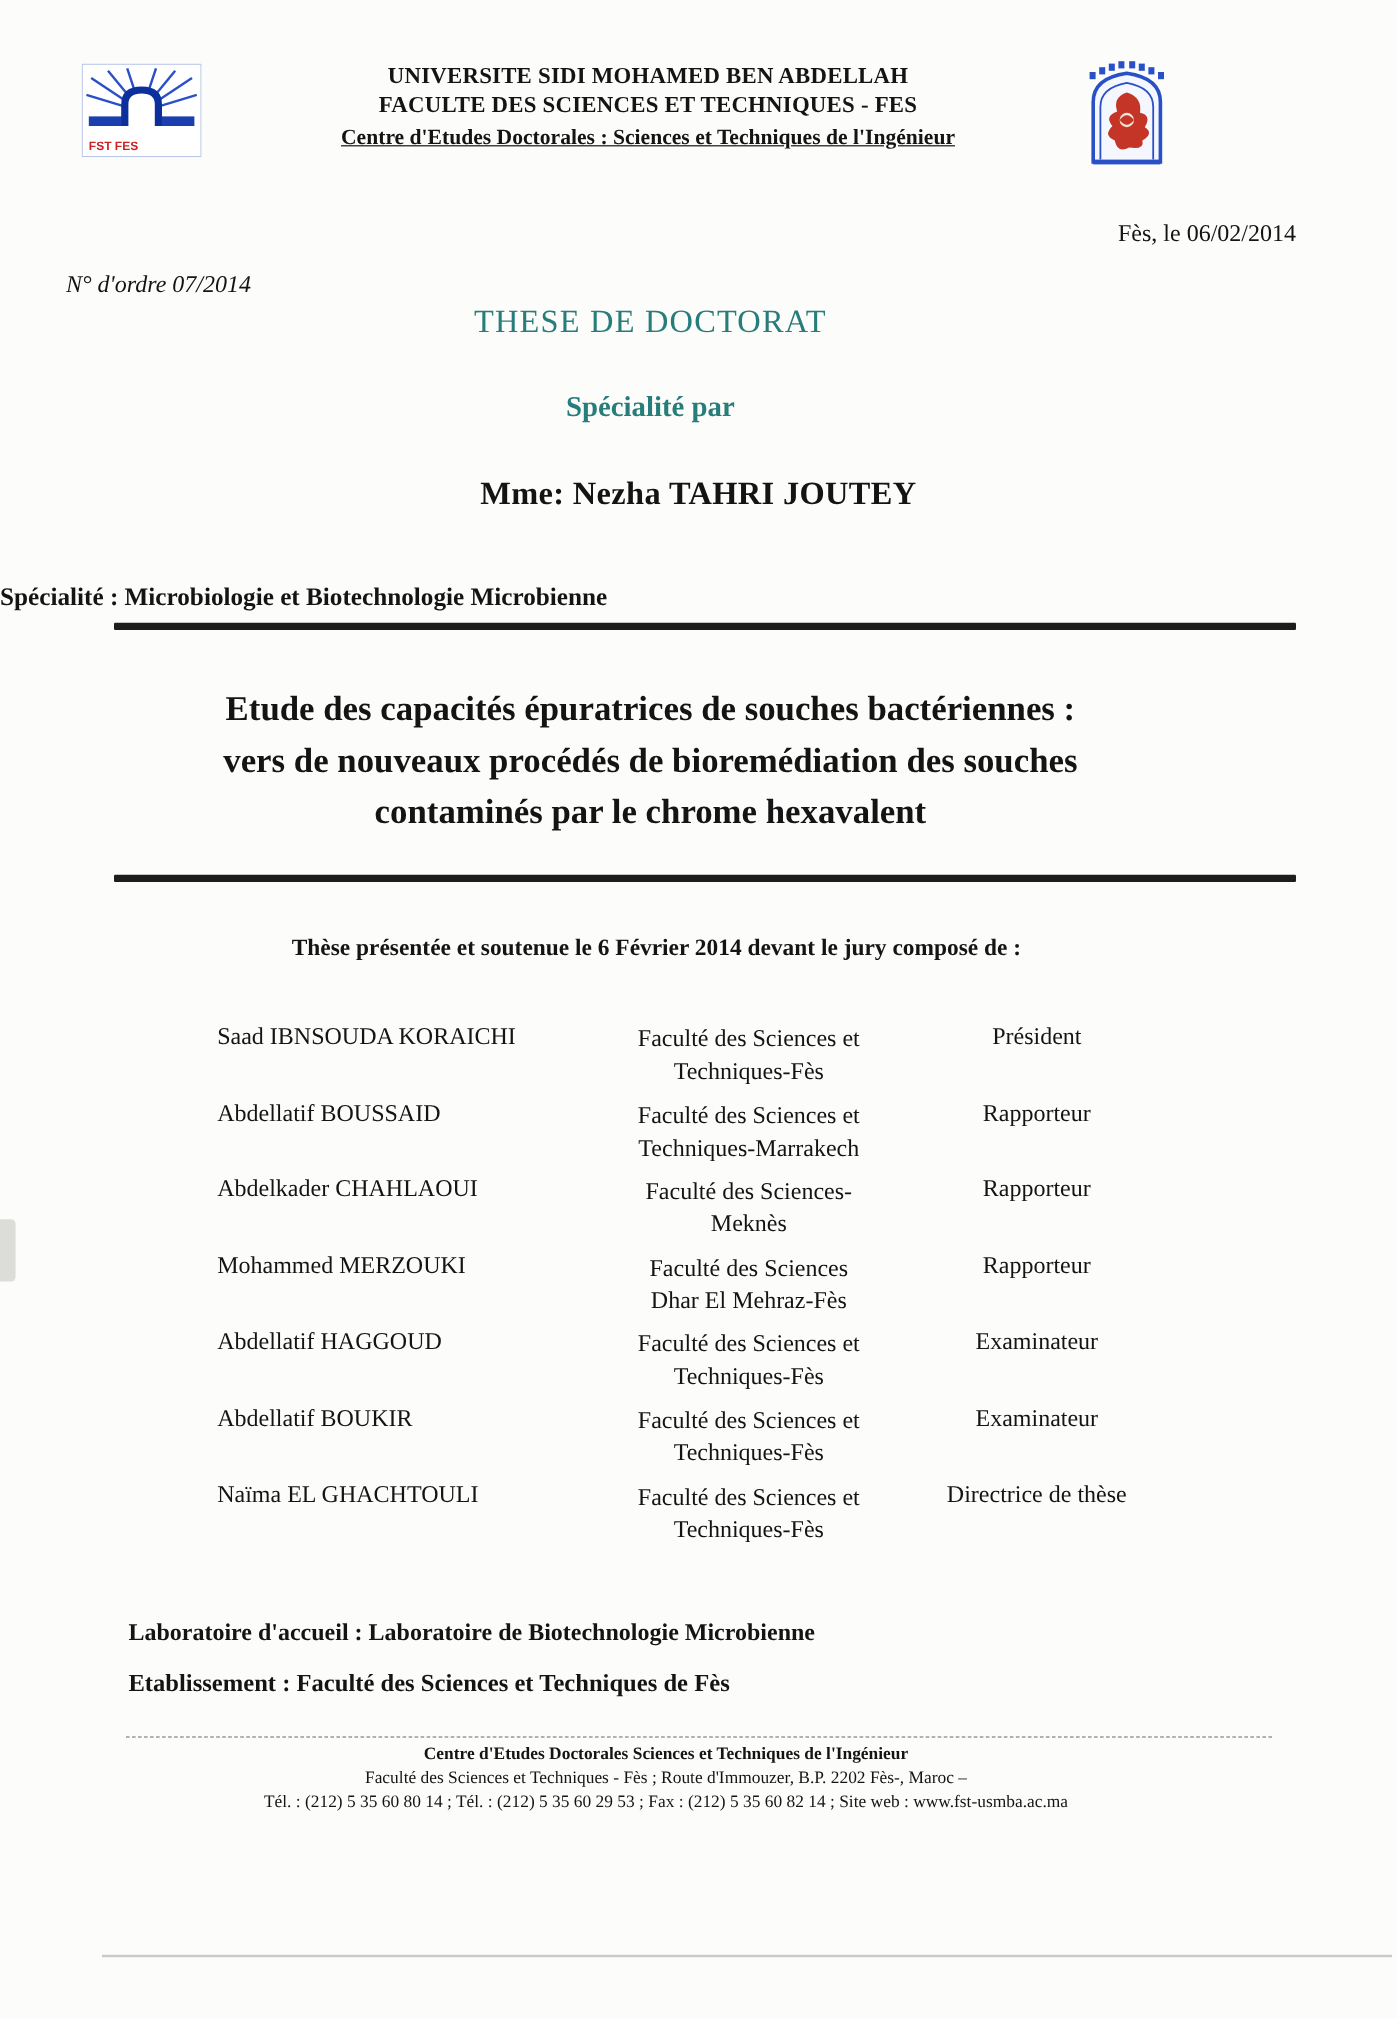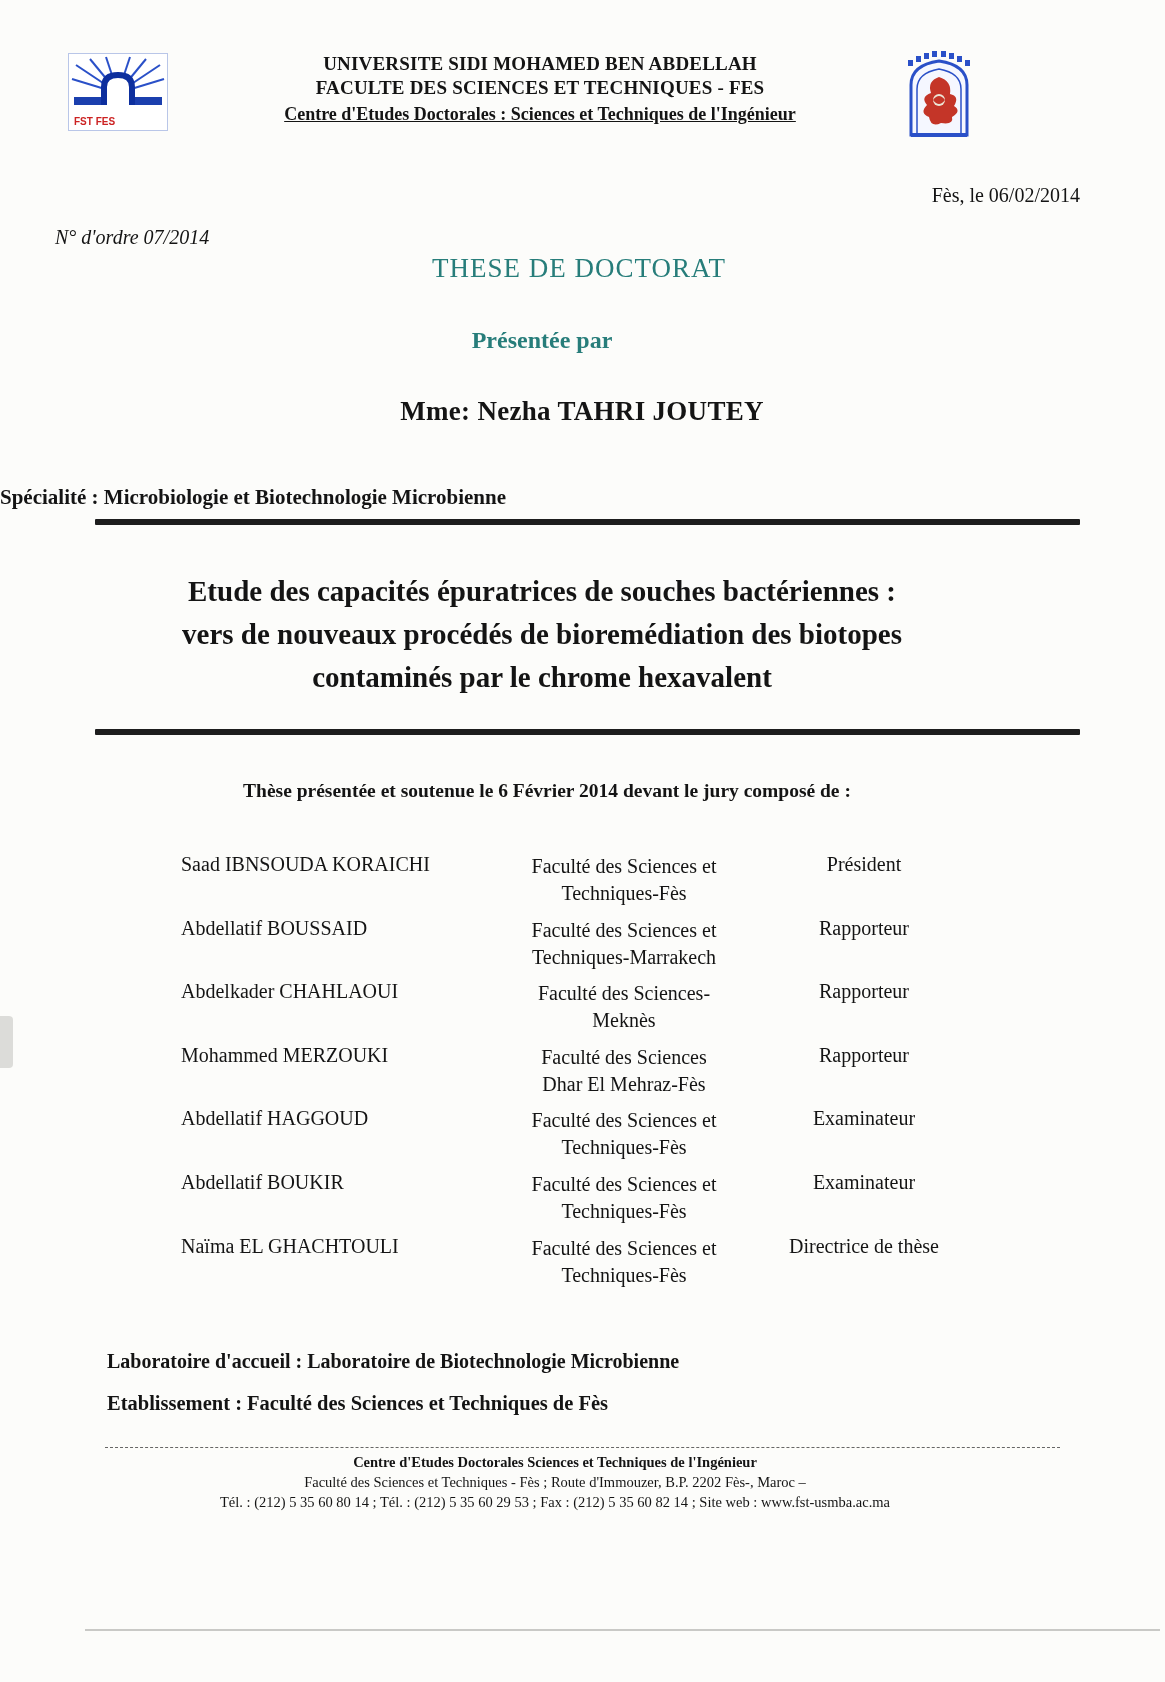--- a/index.html
+++ b/index.html
@@ -19,21 +19,21 @@
   .logo-left  { position: absolute; left: 68px;  top: 53px; width: 100px; height: 78px; }
   .logo-right { position: absolute; left: 903px; top: 45px; width: 72px;  height: 95px; }
   .header-text { position: absolute; left: 170px; top: 52px; width: 740px; text-align: center; }
   .h1 { font-size: 19px; font-weight: bold; line-height: 24px; letter-spacing: 0.2px; }
   .h2 { font-size: 18px; font-weight: bold; text-decoration: underline; margin-top: 4px; }
 
   .date-line    { position: absolute; top: 184px; left: 0; width: 1080px; text-align: right; font-size: 20px; }
   .order-number { position: absolute; top: 226px; left: 40px; font-size: 20px; font-style: italic; margin-left: 15px; }
 
   .doc-type     { position: absolute; top: 253px; left: 0; width: 1084px; text-align: center;
-                  font-size: 27px; letter-spacing: 1px; margin-left: 37px; }
+                  font-size: 27px; letter-spacing: 1px; }
   .presented-by { position: absolute; top: 327px; left: 0; width: 1084px; text-align: center;
                   font-size: 24px; font-weight: bold; }
   .author       { position: absolute; top: 396px; left: 0; width: 1084px; text-align: center;
                   font-size: 27px; font-weight: bold; letter-spacing: 0.3px; margin-left: 40px; }
   .specialty    { position: absolute; top: 485px; left: 0; width: 1084px; font-size: 21px; font-weight: bold; }
 
   .rule   { position: absolute; left: 95px; width: 985px; height: 6px; background: #1d1d1d; border-radius: 1px; }
   .rule-1 { top: 519px; }
   .rule-2 { top: 729px; }
 
@@ -110,29 +110,29 @@
       <circle cx="36" cy="55" r="6" fill="#ece6d6"></circle>
       <path d="M30 55 Q36 47 42 55 Q36 63 30 55 Z" fill="#c43528"></path>
       <rect x="8" y="88" width="56" height="4" fill="#2a50c8"></rect>
     </svg>
   </div>
 
   <div class="date-line">Fès, le 06/02/2014</div>
   <div class="order-number">N° d'ordre 07/2014</div>
 
   <div class="doc-type teal" style="color: rgb(39, 125, 122);">THESE DE DOCTORAT</div>
-  <div class="presented-by teal" style="color: rgb(39, 125, 122);">Présentée par</div>
+  <div class="presented-by teal" style="color: rgb(39, 125, 122);">Spécialité par</div>
   <div class="author">Mme: Nezha TAHRI JOUTEY</div>
   <div class="specialty">Spécialité : Microbiologie et Biotechnologie Microbienne</div>
 
   <div class="rule rule-1"></div>
 
   <div class="thesis-title">
     <div>Etude des capacités épuratrices de souches bactériennes :</div>
-    <div>vers de nouveaux procédés de bioremédiation des biotopes</div>
+    <div>vers de nouveaux procédés de bioremédiation des souches</div>
     <div>contaminés par le chrome hexavalent</div>
   </div>
 
   <div class="rule rule-2"></div>
 
   <div class="jury-intro">Thèse présentée et soutenue le 6 Février 2014 devant le jury composé de :</div>
 
   <div class="jury-table">
 
     <div class="jury-row">

